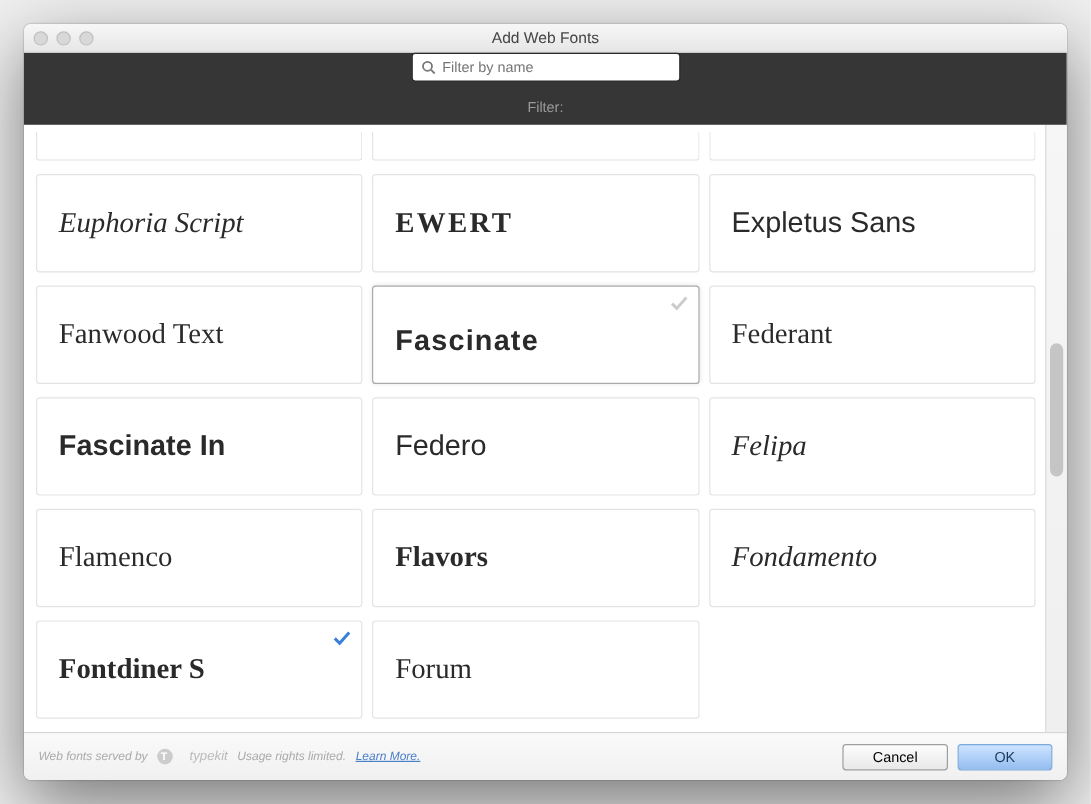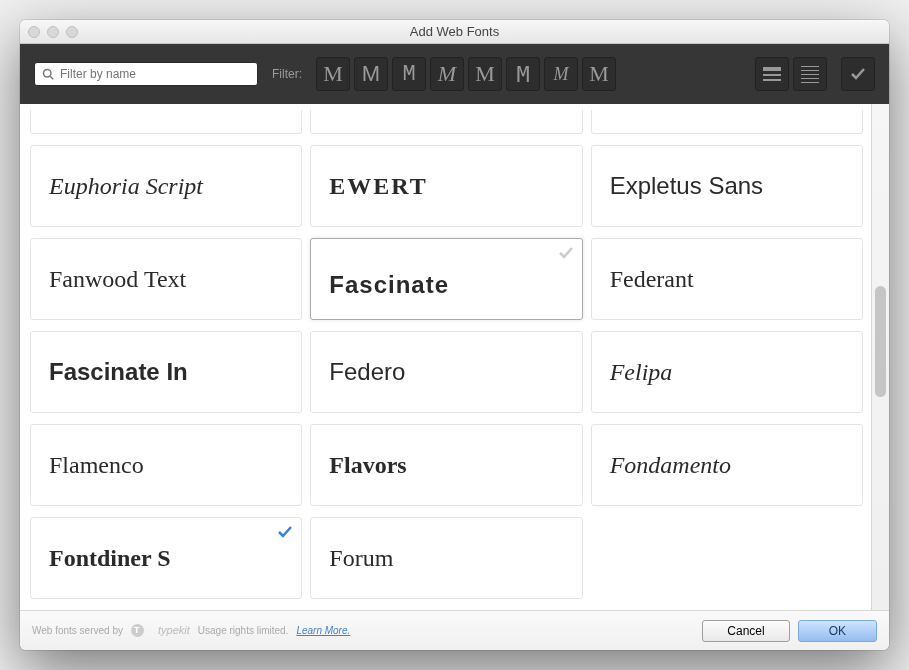--- a/index.html
+++ b/index.html
@@ -54,20 +54,21 @@
       font-size: 13px;
       color: #444;
     }
     .toolbar {
       height: 60px;
       background: #363636;
       display: flex;
       align-items: center;
       padding: 0 14px;
       gap: 14px;
+      flex-direction: column;
     }
     .search-wrap {
       position: relative;
       width: 224px;
     }
     .search-icon-svg {
       position: absolute;
       left: 8px;
       top: 50%;
       transform: translateY(-50%);
@@ -203,20 +204,21 @@
       border-top: 1px solid #d6d6d6;
       background: linear-gradient(#fafafa, #f0f0f0);
       display: flex;
       align-items: center;
       padding: 0 12px;
       gap: 8px;
     }
     .footer-text {
       font-size: 10px;
       color: #aaa;
+      font-style: italic;
     }
     .footer-link {
       font-size: 10px;
       color: #4a7fc9;
       font-style: italic;
       text-decoration: underline;
       cursor: pointer;
     }
     .typekit-badge {
       display: inline-flex;

